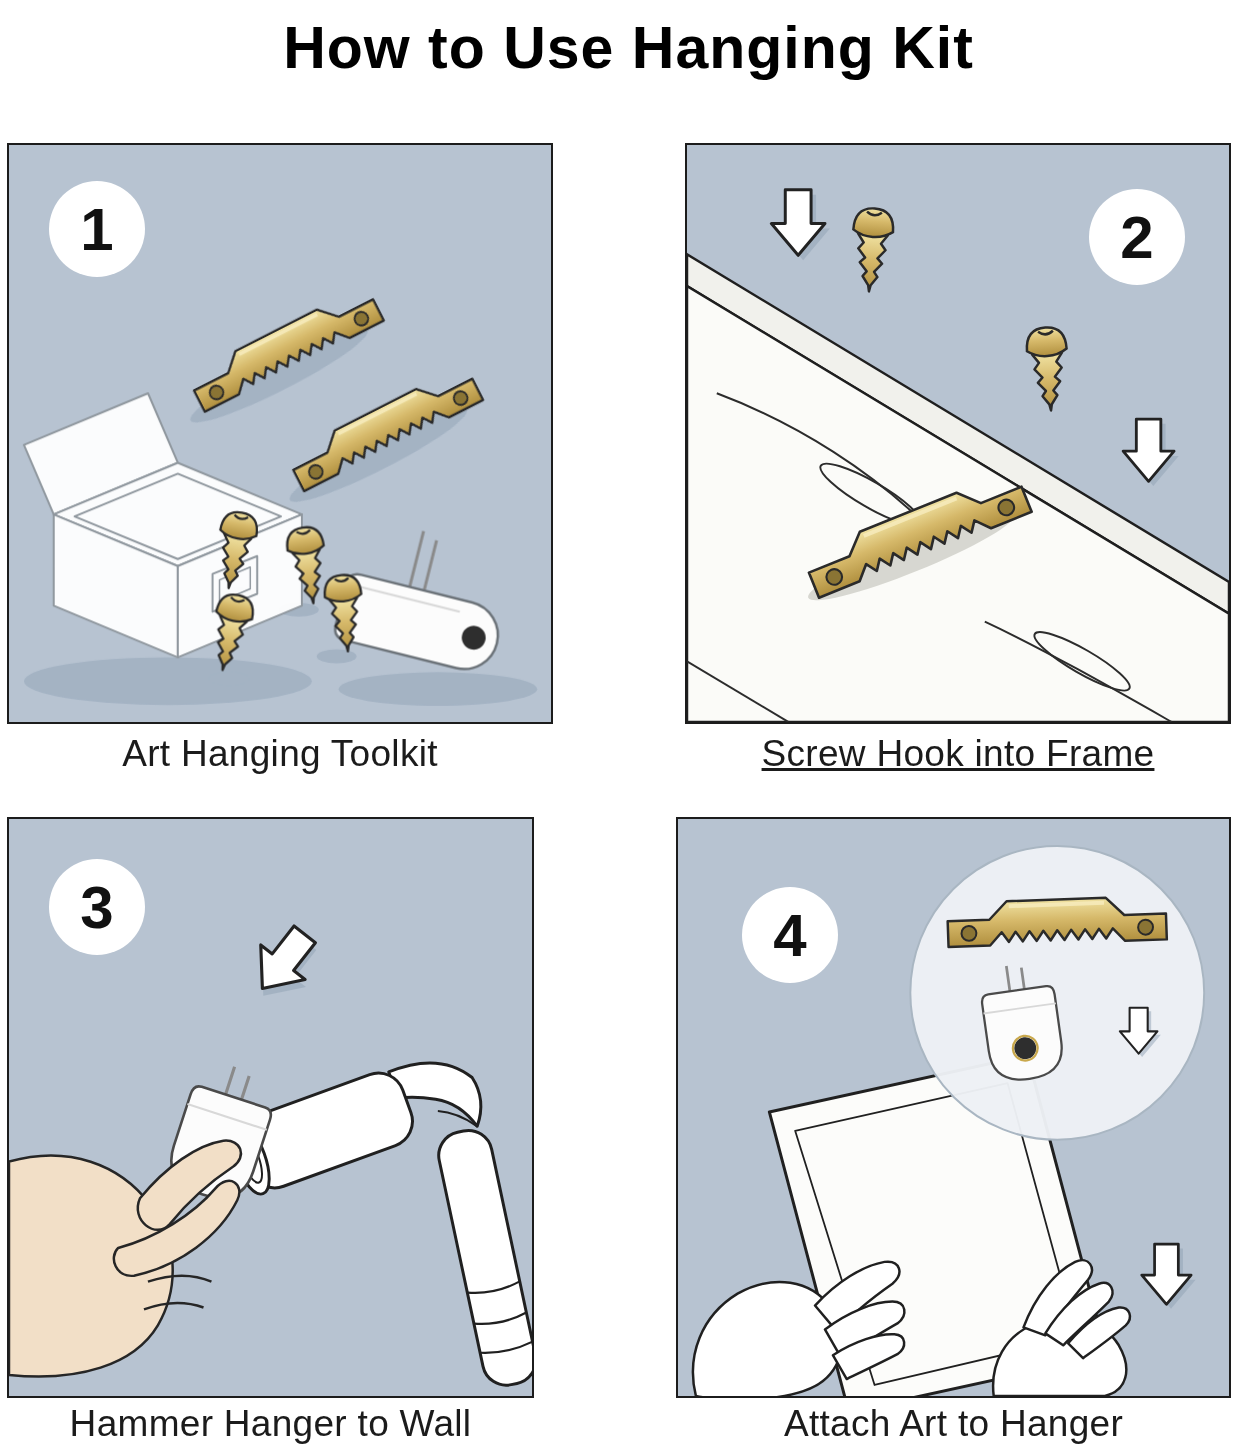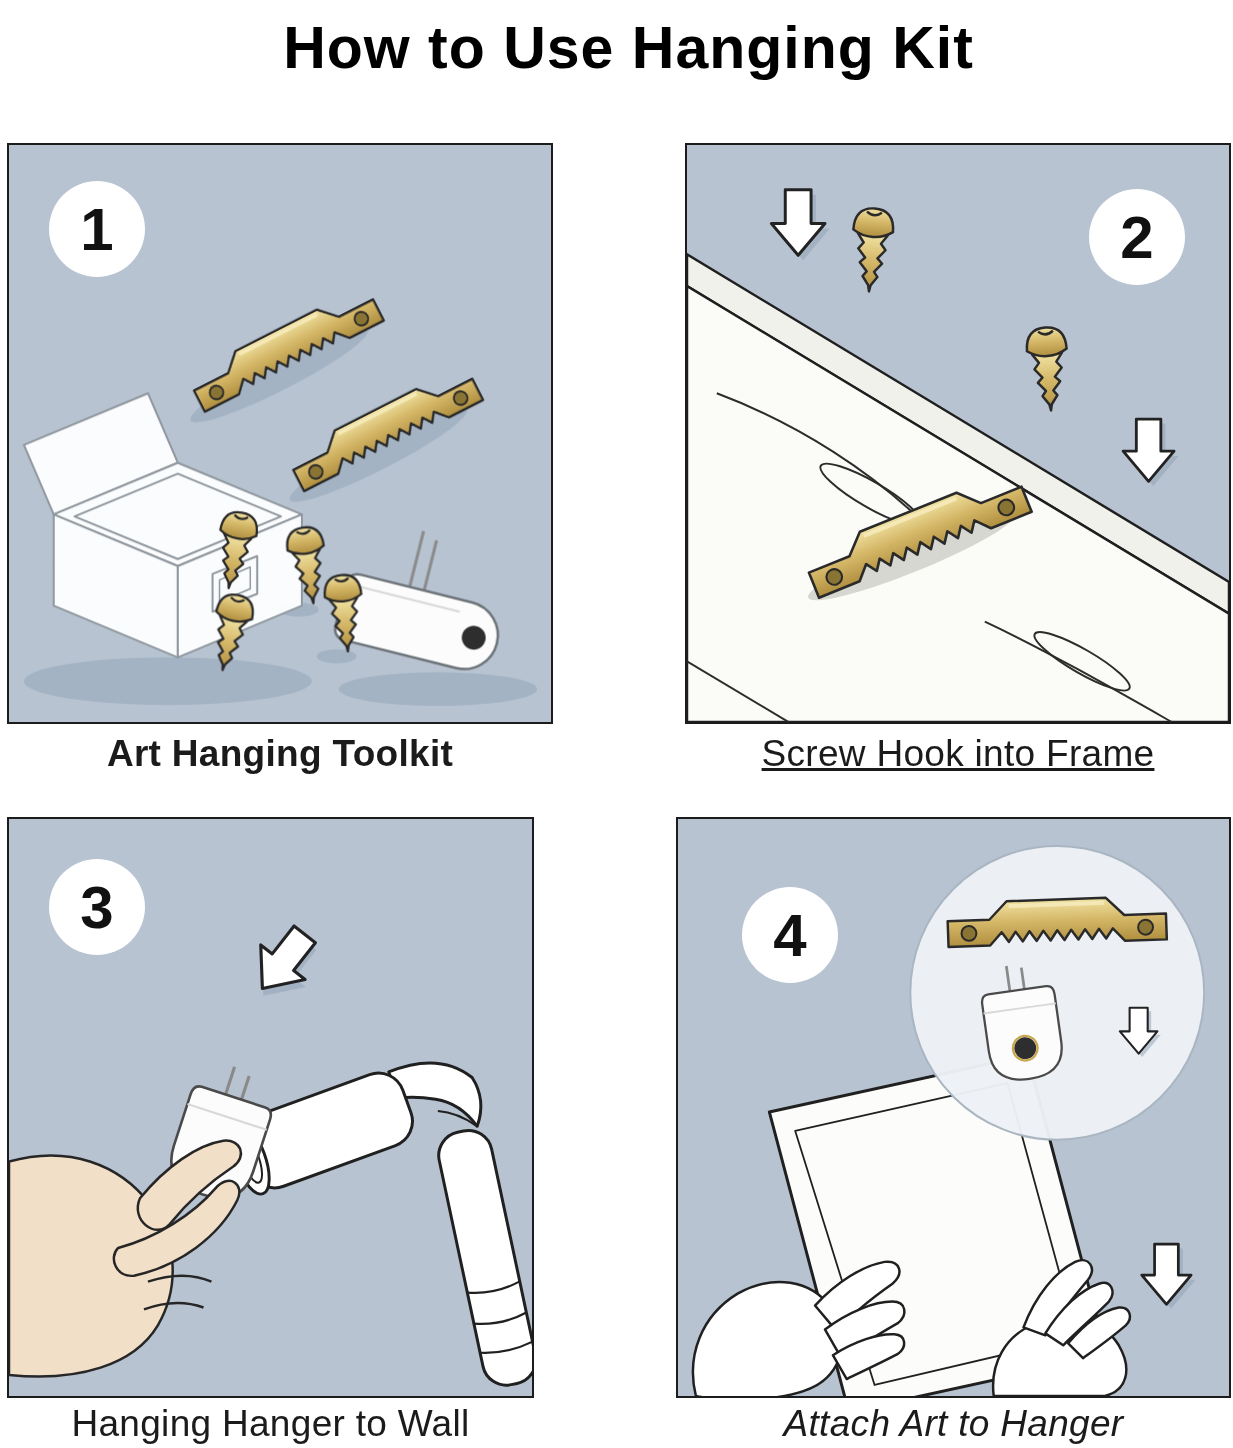--- a/index.html
+++ b/index.html
@@ -28,24 +28,24 @@
     font-size:60px; font-weight:700; color:#111;
   }
   .b1 { left:40px; top:36px; }
   .b2 { left:402px; top:44px; }
   .b3 { left:40px; top:40px; }
   .b4 { left:64px; top:68px; }
   .caption {
     position:absolute; text-align:center; font-size:37px;
     color:#1b1b1b; letter-spacing:0.3px;
   }
-  .c1 { left:7px;   top:733px;  width:546px;font-weight:bold; }
+  .c1 { left:7px;   top:733px;  width:546px; }
   .c2 { left:685px; top:733px;  width:546px;text-decoration:underline; }
   .c3 { left:7px;   top:1403px; width:527px; }
-  .c4 { left:676px; top:1403px; width:555px;font-style:italic; }
+  .c4 { left:676px; top:1403px; width:555px; }
 </style>
 </head>
 <body>
 
 <svg width="0" height="0" style="position:absolute" aria-hidden="true">
   <defs>
     <linearGradient id="gold" x1="0" y1="0" x2="0" y2="1">
       <stop offset="0" stop-color="#f0e2a2"></stop>
       <stop offset="0.45" stop-color="#d6b96a"></stop>
       <stop offset="1" stop-color="#b08f3e"></stop>
@@ -164,21 +164,21 @@
       <path d="M0,345 C60,328 112,348 142,388 C170,424 172,472 150,510 C126,550 70,567 0,560 Z"></path>
       <path d="M132,382 C158,350 190,328 216,324 C234,322 240,340 226,350 C202,366 178,388 162,408 C148,424 122,404 132,382 Z"></path>
       <path d="M110,432 C148,422 186,398 208,372 C222,356 238,368 230,384 C212,420 172,450 126,460 C108,462 100,442 110,432 Z"></path>
       <path d="M140,466 Q176,454 204,466 M136,494 Q168,482 196,492" fill="none"></path>
     </g>
   </svg>
   <div class="badge b3">
     <span>3</span>
   </div>
 </section>
-<div class="caption c3">Hanging Hanger to Wall</div>
+<div class="caption c3">Hammer Hanger to Wall</div>
 
 <section class="panel p4">
   <svg class="illus" viewBox="0 0 555 581">
     <g fill="#fcfcfa" stroke="#202020" stroke-width="3" stroke-linejoin="round">
       <path d="M92,295 L352,238 L432,540 L172,597 Z"></path>
       <path d="M118,314 L332,266 L402,522 L198,570 Z" fill="none" stroke-width="1.8"></path>
     </g>
     <g fill="#ffffff" stroke="#202020" stroke-width="2.5" stroke-linejoin="round">
       <path d="M18,581 C8,540 24,500 60,478 C96,458 134,464 154,492 C172,516 168,548 146,566 C124,584 60,590 18,581 Z"></path>
       <path d="M138,490 C160,466 186,450 208,446 C224,444 228,458 216,468 C196,482 174,500 160,516 Z"></path>

